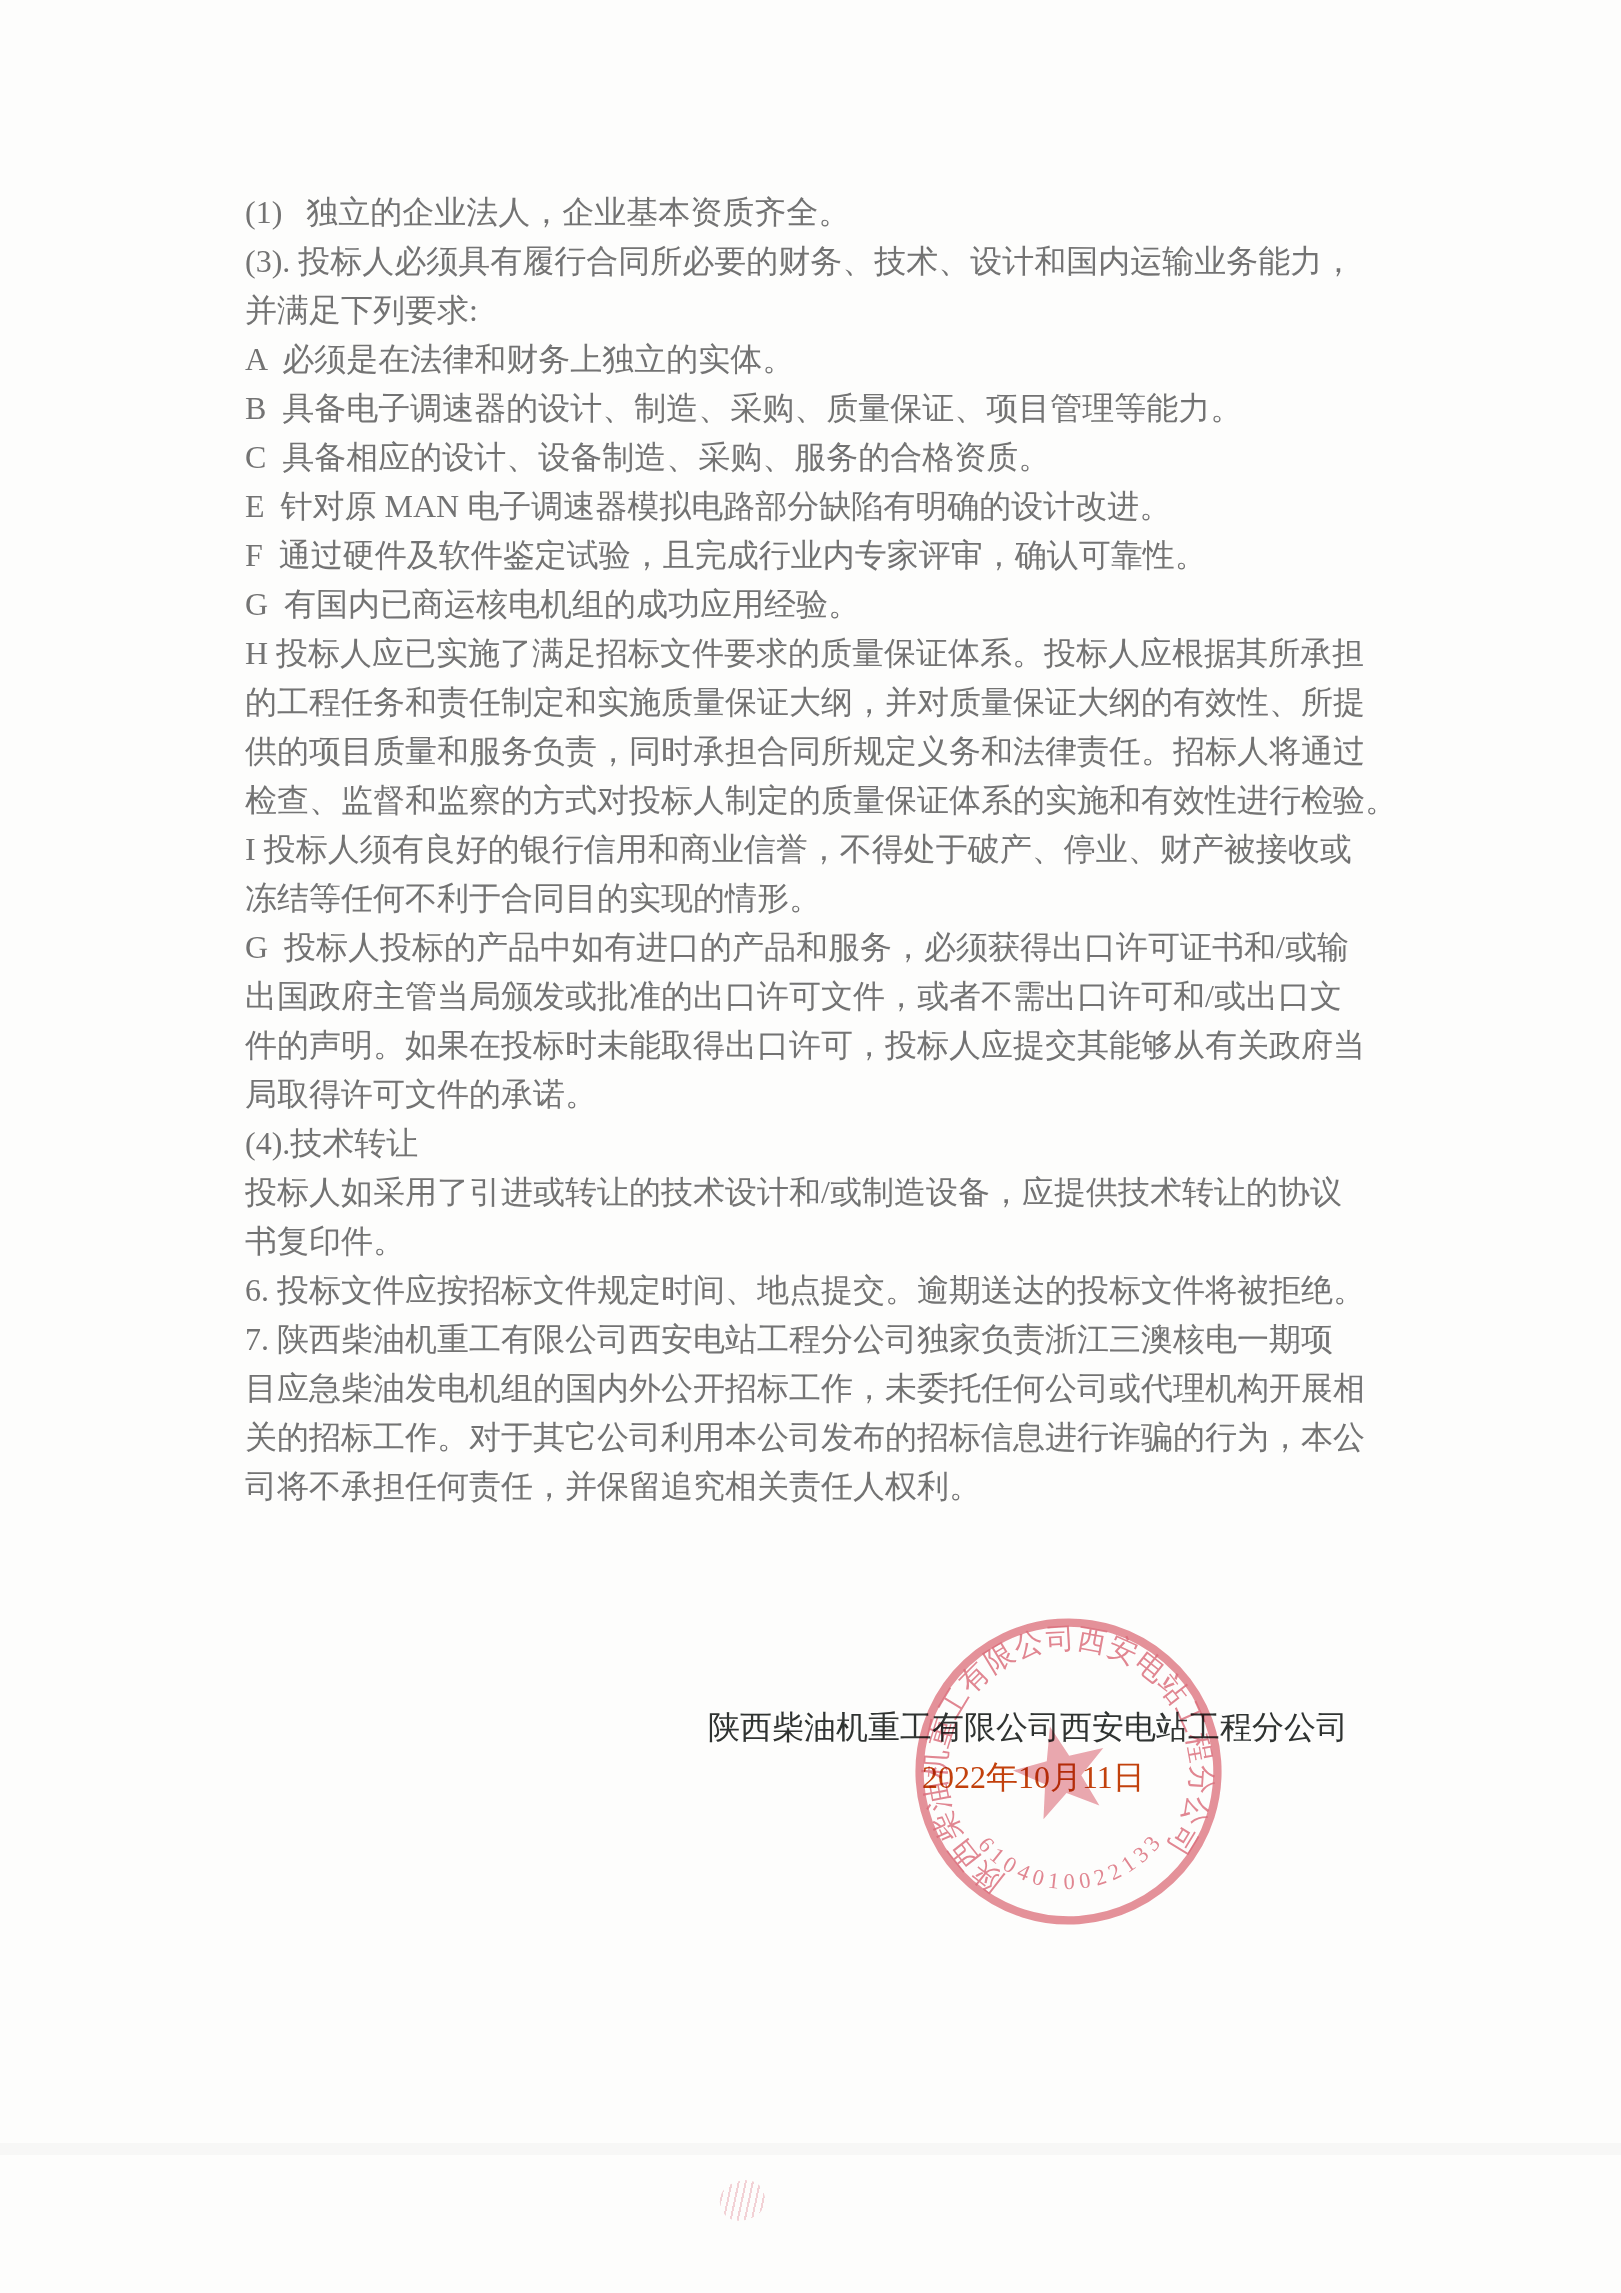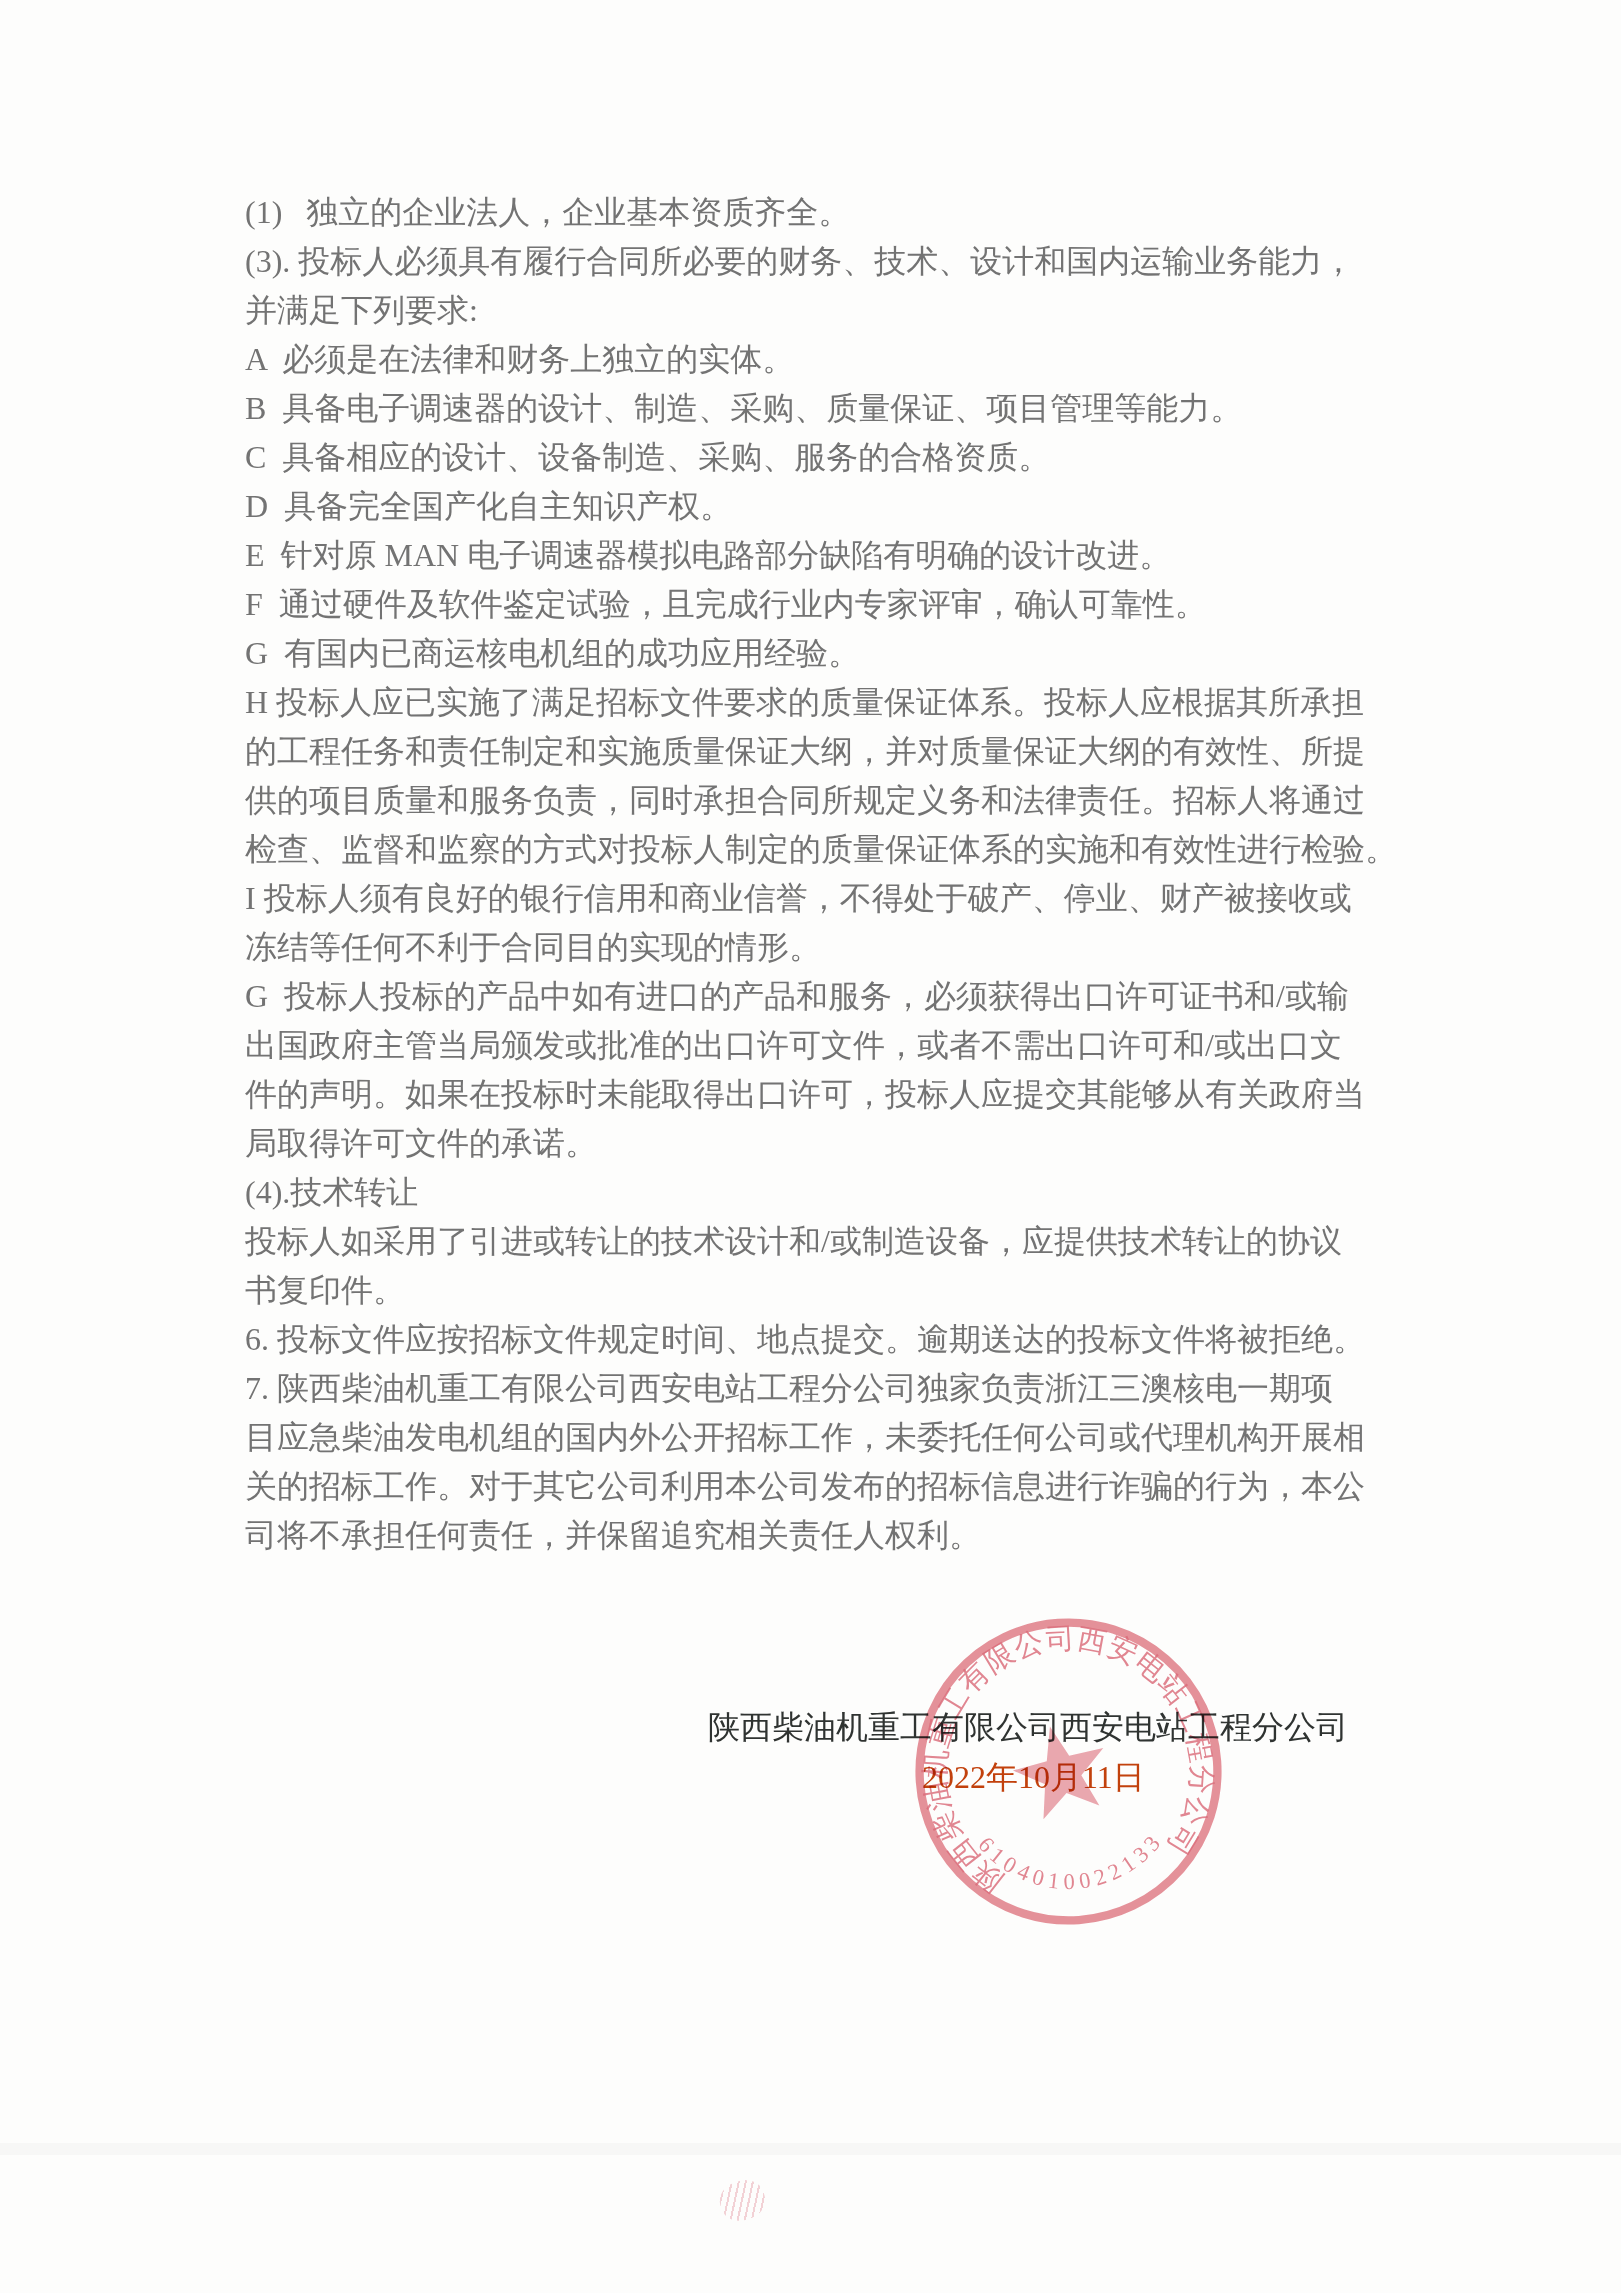--- a/index.html
+++ b/index.html
@@ -57,21 +57,20 @@
 
 <div class="page">
 
   <main class="body-text">
     <div class="line">(1)   独立的企业法人，企业基本资质齐全。</div>
     <div class="line">(3). 投标人必须具有履行合同所必要的财务、技术、设计和国内运输业务能力，</div>
     <div class="line">并满足下列要求:</div>
     <div class="line">A  必须是在法律和财务上独立的实体。</div>
     <div class="line">B  具备电子调速器的设计、制造、采购、质量保证、项目管理等能力。</div>
     <div class="line">C  具备相应的设计、设备制造、采购、服务的合格资质。</div>
-    <div class="line">D  具备完全国产化自主知识产权。</div>
     <div class="line">E  针对原 MAN 电子调速器模拟电路部分缺陷有明确的设计改进。</div>
     <div class="line">F  通过硬件及软件鉴定试验，且完成行业内专家评审，确认可靠性。</div>
     <div class="line">G  有国内已商运核电机组的成功应用经验。</div>
     <div class="line">H 投标人应已实施了满足招标文件要求的质量保证体系。投标人应根据其所承担</div>
     <div class="line">的工程任务和责任制定和实施质量保证大纲，并对质量保证大纲的有效性、所提</div>
     <div class="line">供的项目质量和服务负责，同时承担合同所规定义务和法律责任。招标人将通过</div>
     <div class="line">检查、监督和监察的方式对投标人制定的质量保证体系的实施和有效性进行检验。</div>
     <div class="line">I 投标人须有良好的银行信用和商业信誉，不得处于破产、停业、财产被接收或</div>
     <div class="line">冻结等任何不利于合同目的实现的情形。</div>
     <div class="line">G  投标人投标的产品中如有进口的产品和服务，必须获得出口许可证书和/或输</div>

